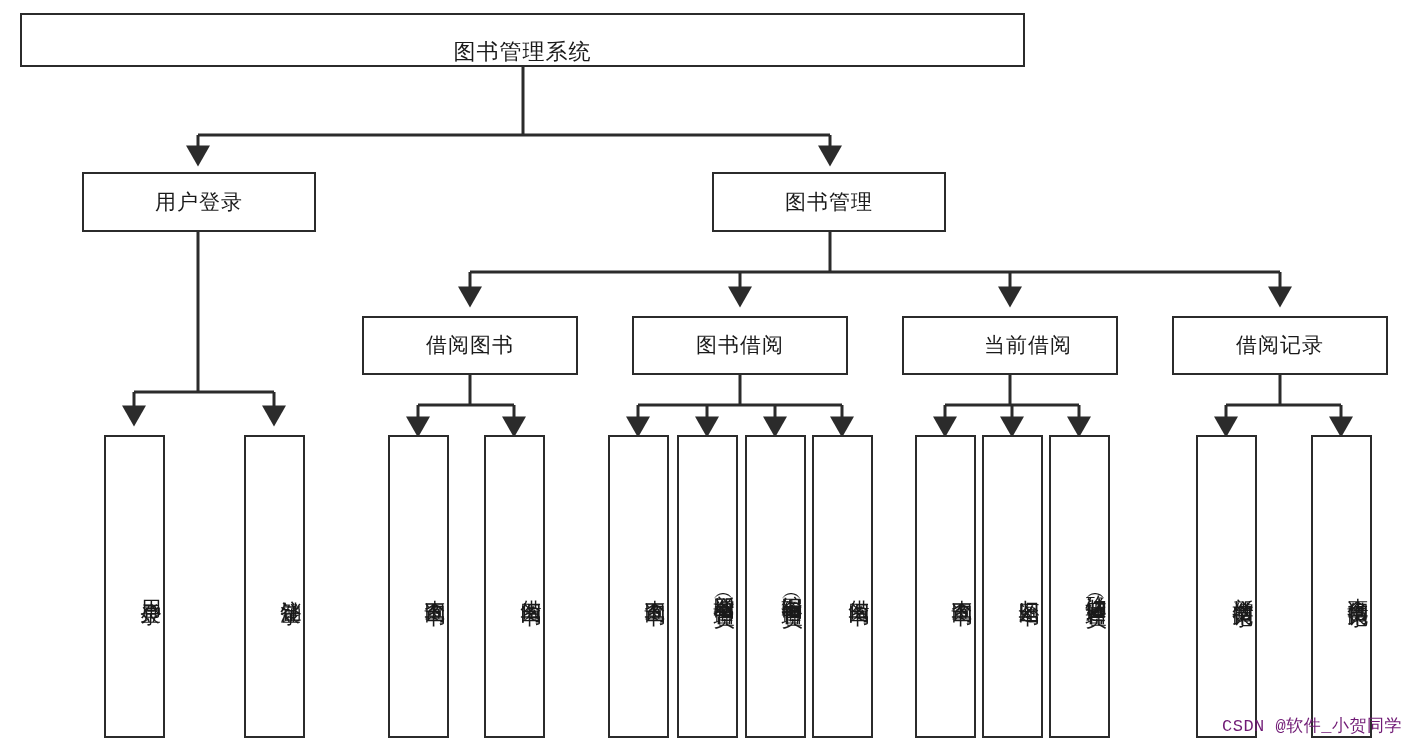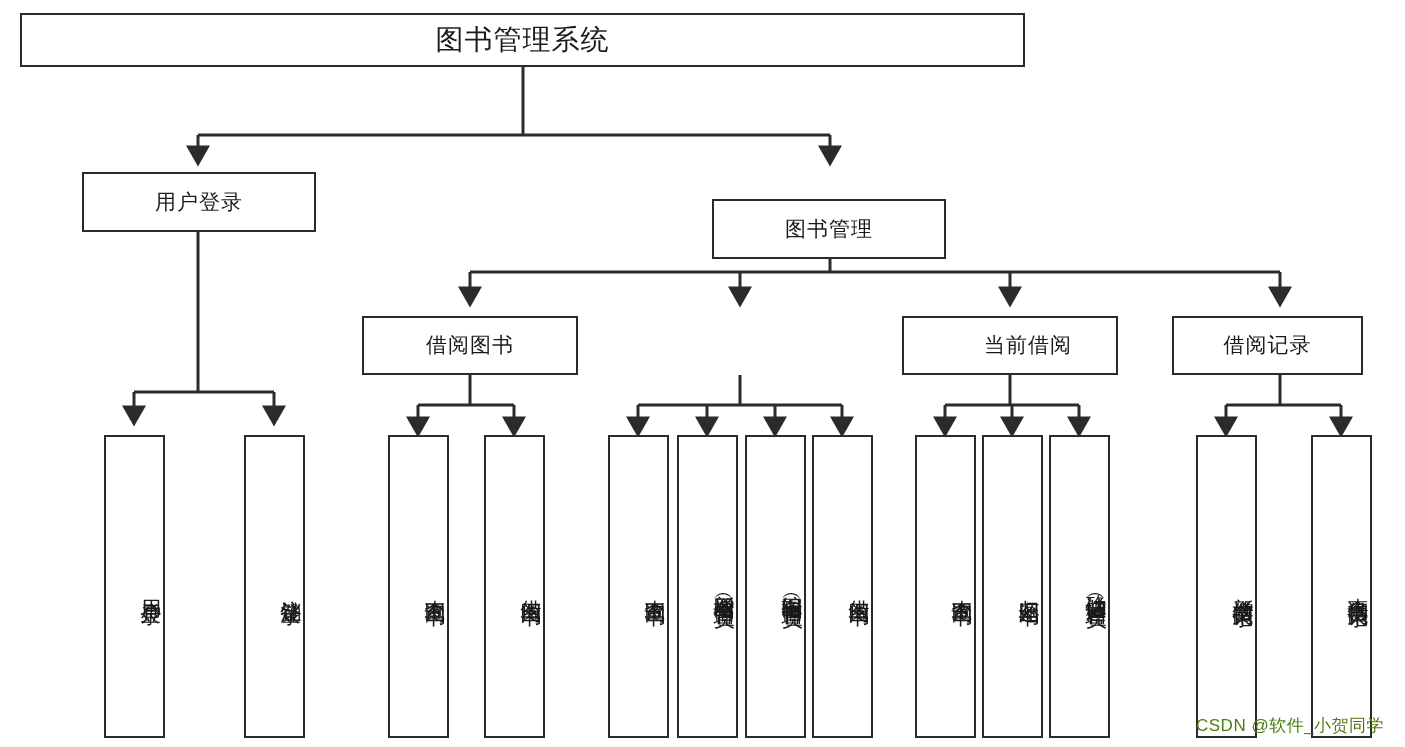--- a/index.html
+++ b/index.html
@@ -47,29 +47,31 @@
     align-items:flex-start;
     justify-content:center;
   }
   .node.vert .vlabel{
     writing-mode:vertical-rl;
     text-orientation:upright;
     display:block;
     white-space:normal;
   }
   .node.root{
-    font-size:28px;
+    font-size:22px;
+    align-items:flex-end;
   }
   .watermark{
     position:absolute;
     font-size:17px;
-    color:#4d7c0f;
+    color:#701a75;
     white-space:nowrap;
     letter-spacing:0.5px;
-    font-family:Liberation Sans, sans-serif;
+    font-family:Liberation Mono, monospace;
+    padding-left:26px;
   }
 </style>
 </head>
 <body>
 
 <div id="canvas">
 
   <svg id="wires" viewBox="0 0 1405 747" xmlns="http://www.w3.org/2000/svg">
     <defs>
       <marker id="arrow" markerWidth="12" markerHeight="12" refX="2.2" refY="4" orient="auto" markerUnits="strokeWidth">
@@ -120,31 +122,34 @@
     </g>
   </svg>
 
   <div class="node horiz root" style="left:20px; top:13px; width:1005px; height:54px;">
     <span>图书管理系统</span>
   </div>
 
   <div class="node horiz" style="left:82px; top:172px; width:234px; height:60px;">
     <span>用户登录</span>
   </div>
-  <div class="node horiz" style="left:712px; top:172px; width:234px; height:60px;margin-top:27px;">
+  <div class="node horiz" style="left:712px; top:172px; width:234px; height:60px;">
     <span>图书管理</span>
   </div>
 
   <div class="node horiz" style="left:362px; top:316px; width:216px; height:59px;">
     <span>借阅图书</span>
   </div>
+  <div class="node horiz" style="left:632px; top:316px; width:216px; height:59px;">
+    <span>图书借阅</span>
+  </div>
   <div class="node horiz" style="left:902px; top:316px; width:216px; height:59px;padding-left:36px;">
     <span>当前借阅</span>
   </div>
-  <div class="node horiz" style="left:1172px; top:316px; width:191px; height:59px;">
+  <div class="node horiz" style="left:1172px; top:316px; width:216px; height:59px;">
     <span>借阅记录</span>
   </div>
 
   <div class="node vert" style="left:104px; top:435px; width:61px; height:303px;">
     <span class="vlabel">用户登录</span>
   </div>
   <div class="node vert" style="left:244px; top:435px; width:61px; height:303px;">
     <span class="vlabel">注销登录</span>
   </div>
 

